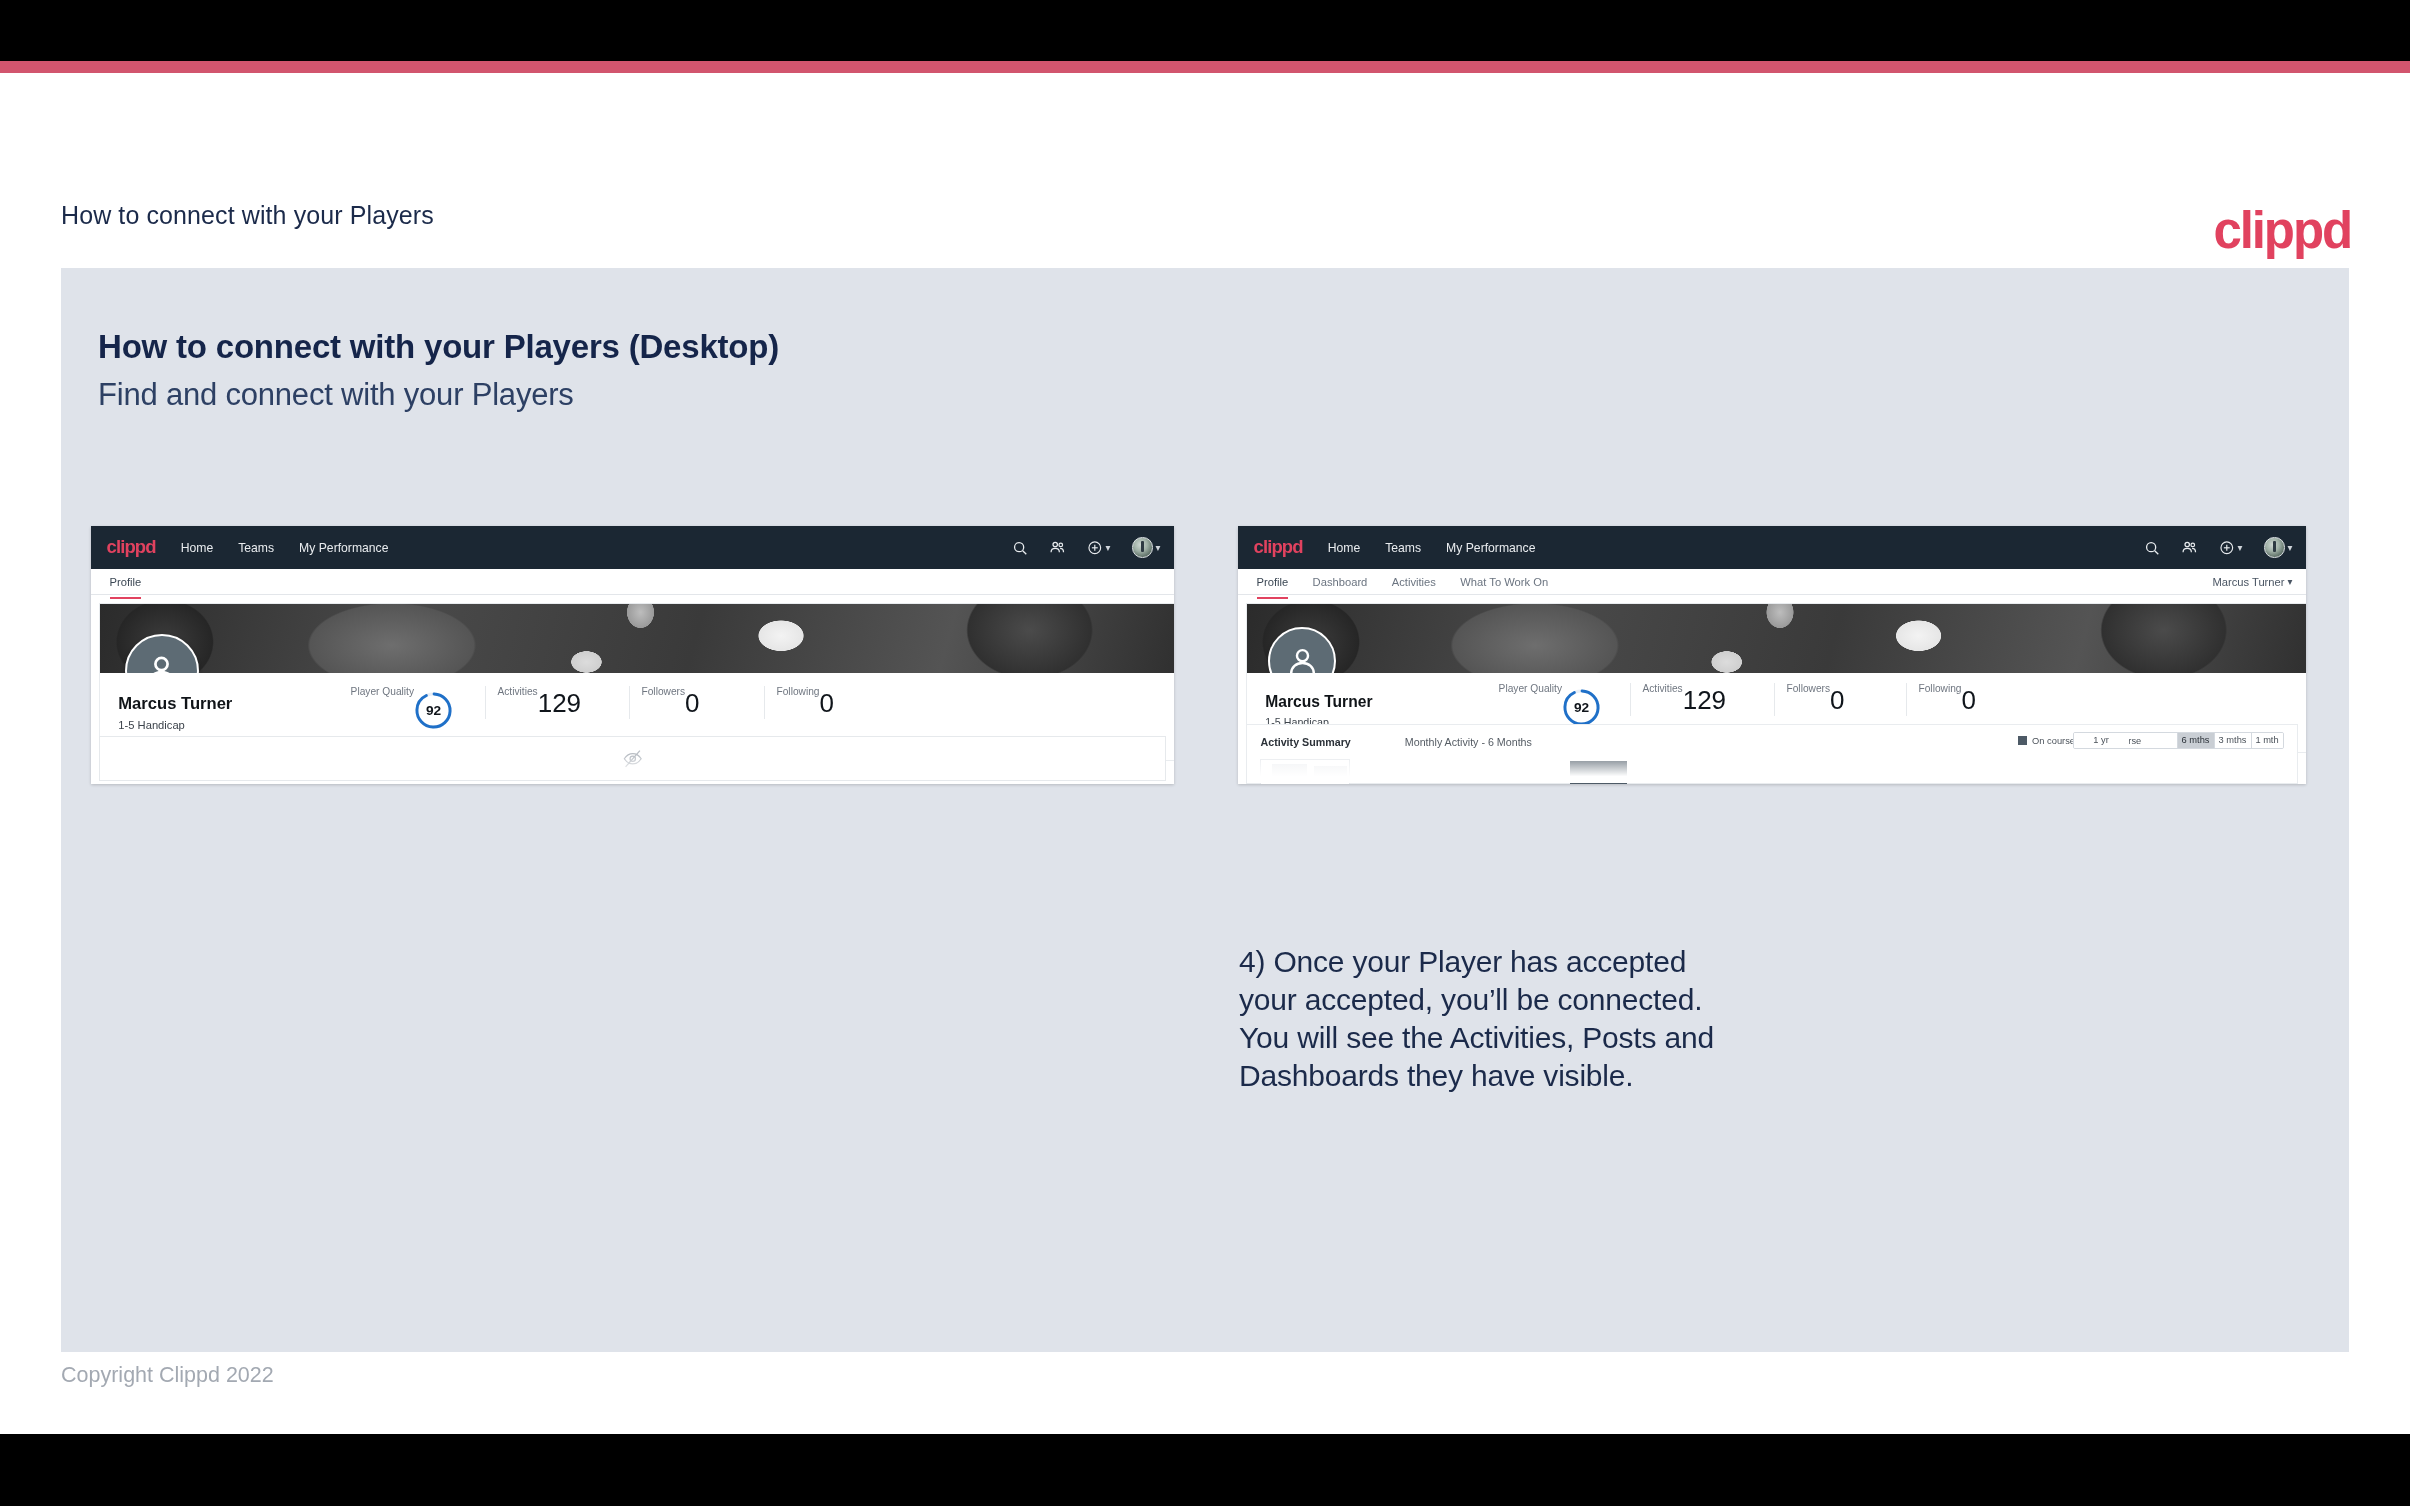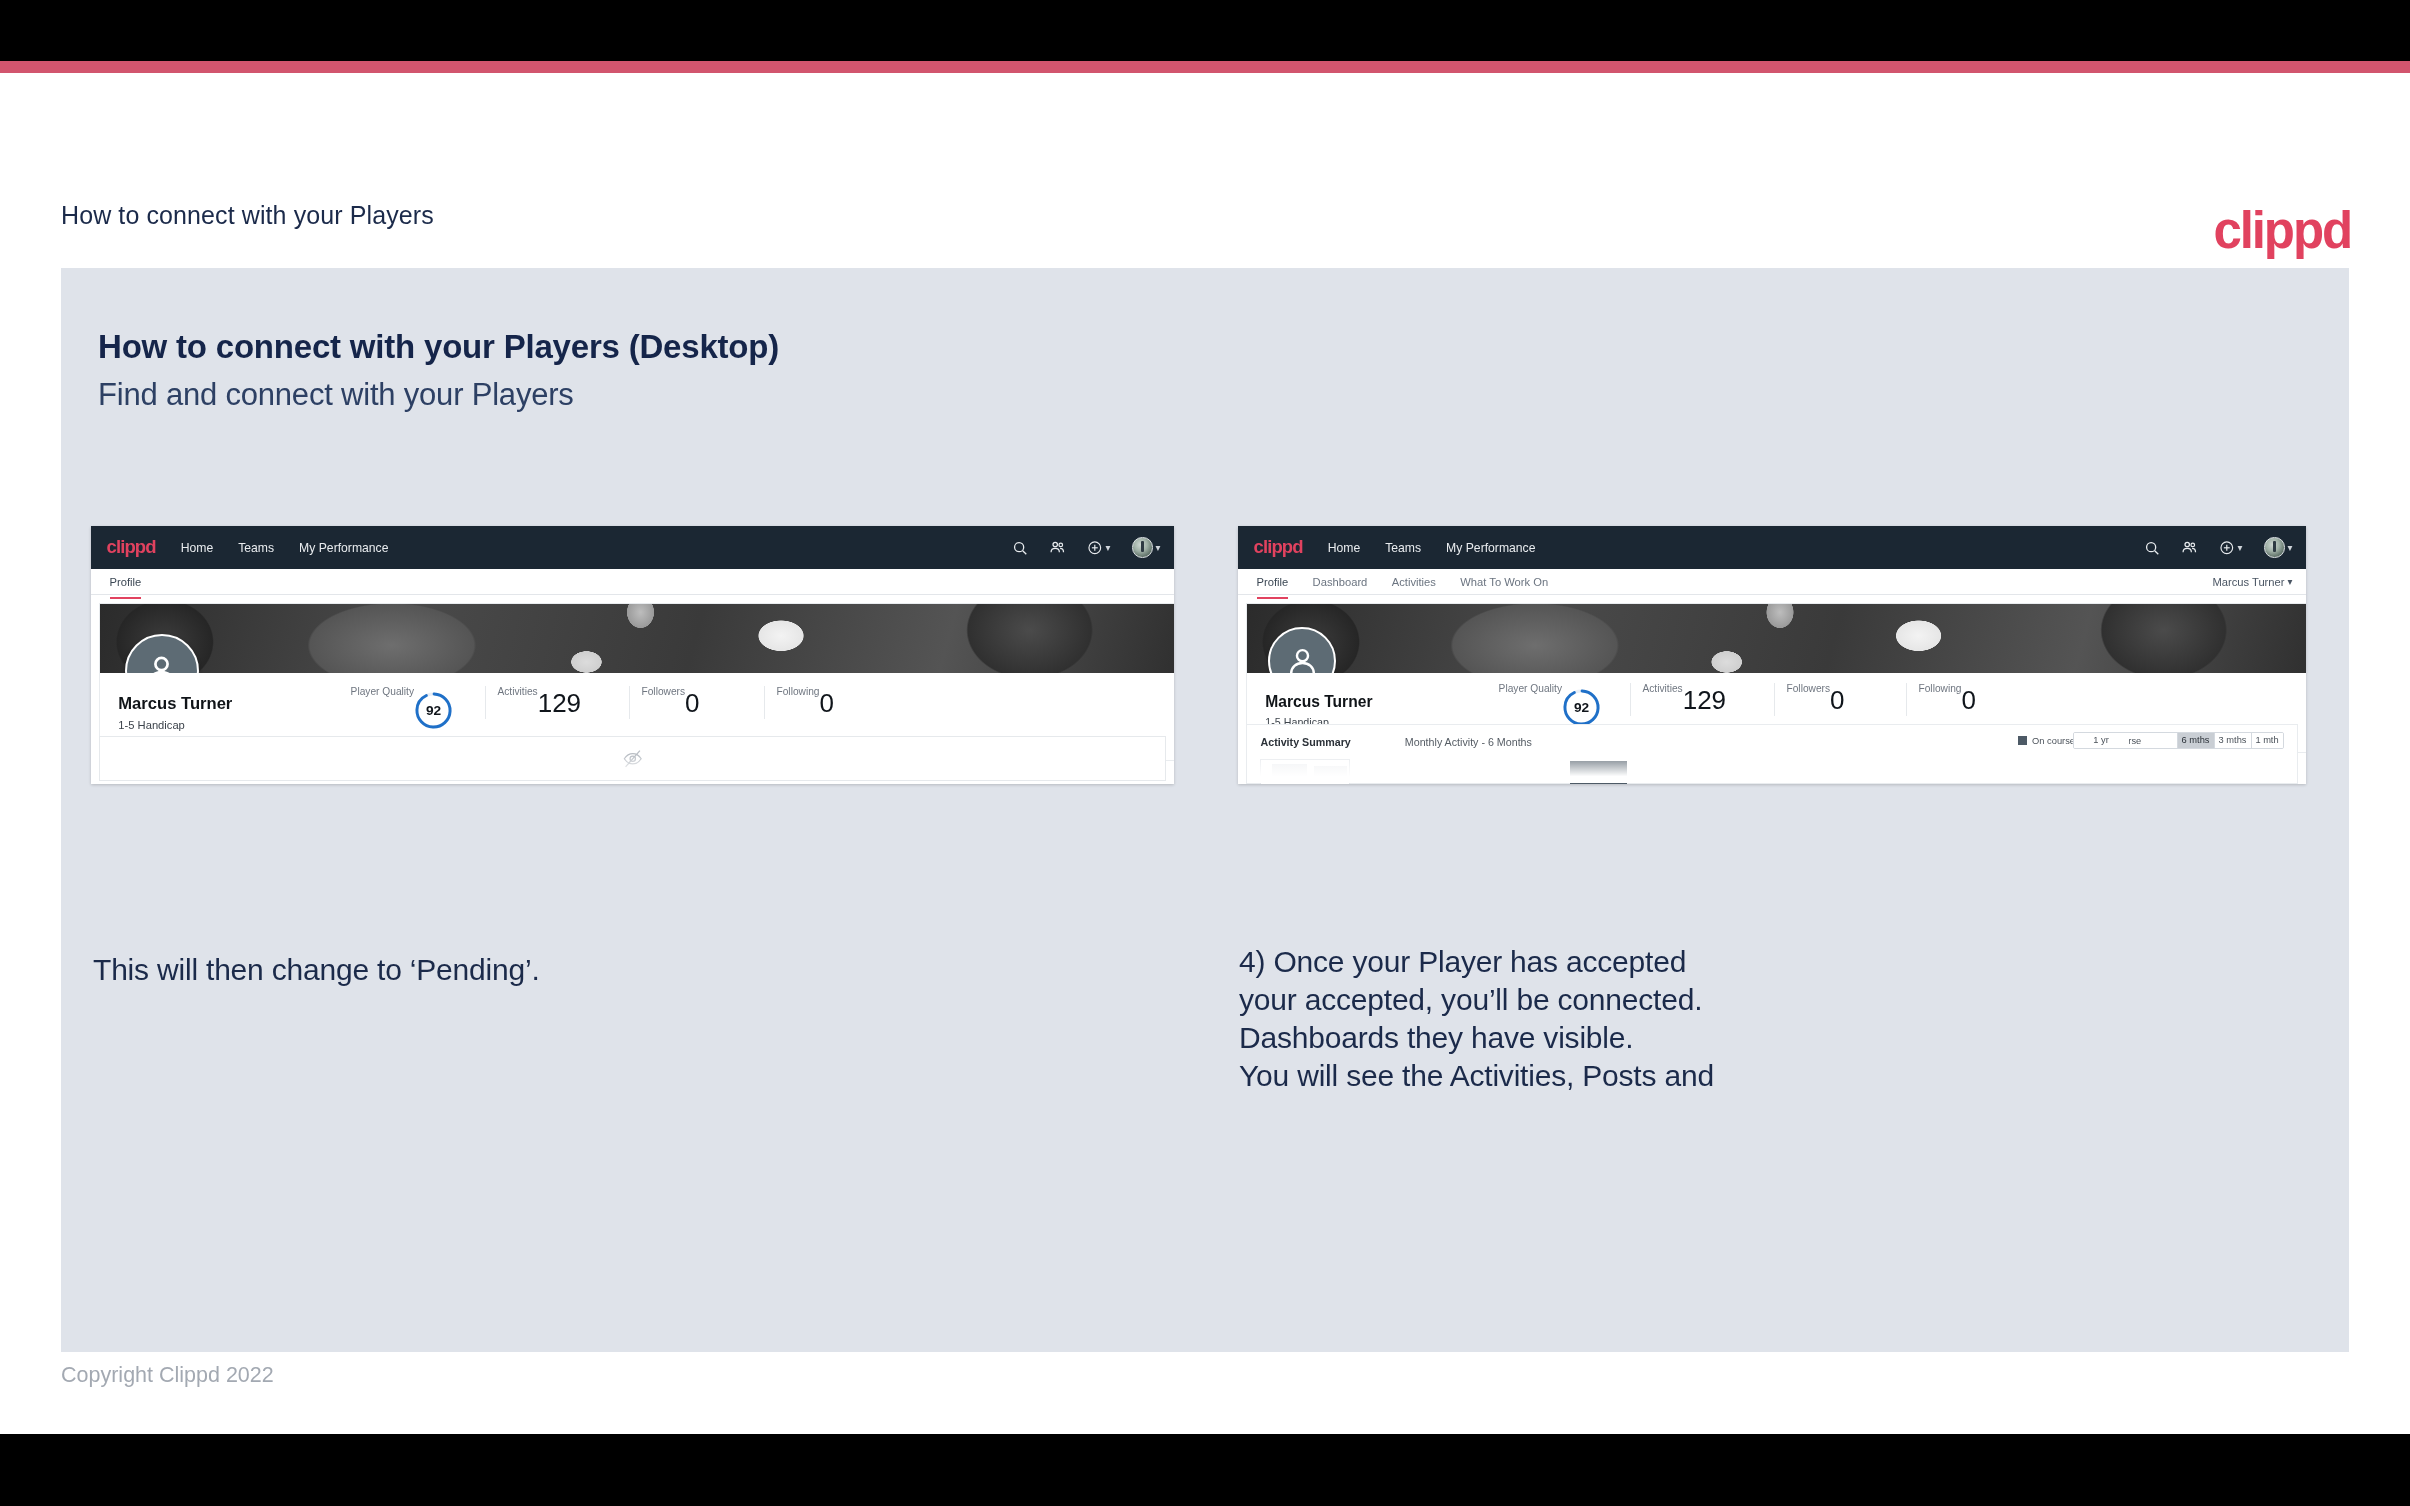--- a/index.html
+++ b/index.html
@@ -426,26 +426,25 @@
           <div class="minibox" style="left:11.7px;top:6.8px;width:35px;height:17.6px;"></div>
           <div class="minibox" style="left:54px;top:8.8px;width:33px;height:15.6px;"></div>
           <div class="minibar" style="left:310px;top:3.9px;width:57px;height:24.4px;"></div>
           <div style="position:absolute;left:121px;top:19.5px;width:3.9px;height:5.9px;background:#b9bec4;border-radius:1px;"></div>
         </div>
         <div class="fadeout"></div>
       </div>
     </div>
 
     <div class="caption cap-left">
-        <div>This will then change to ‘Pending’.</div>
       </div>
     <div class="caption cap-right">
         <div>4) Once your Player has accepted</div>
         <div>your accepted, you’ll be connected.</div>
+        <div>You will see the Activities, Posts and</div>
         <div>Dashboards they have visible.</div>
-        <div>You will see the Activities, Posts and</div>
       </div>
   </div>
 
   <div class="footer">Copyright Clippd 2022</div>
   <div class="band-bottom"></div>
 </div>
 
 
 </body></html>

